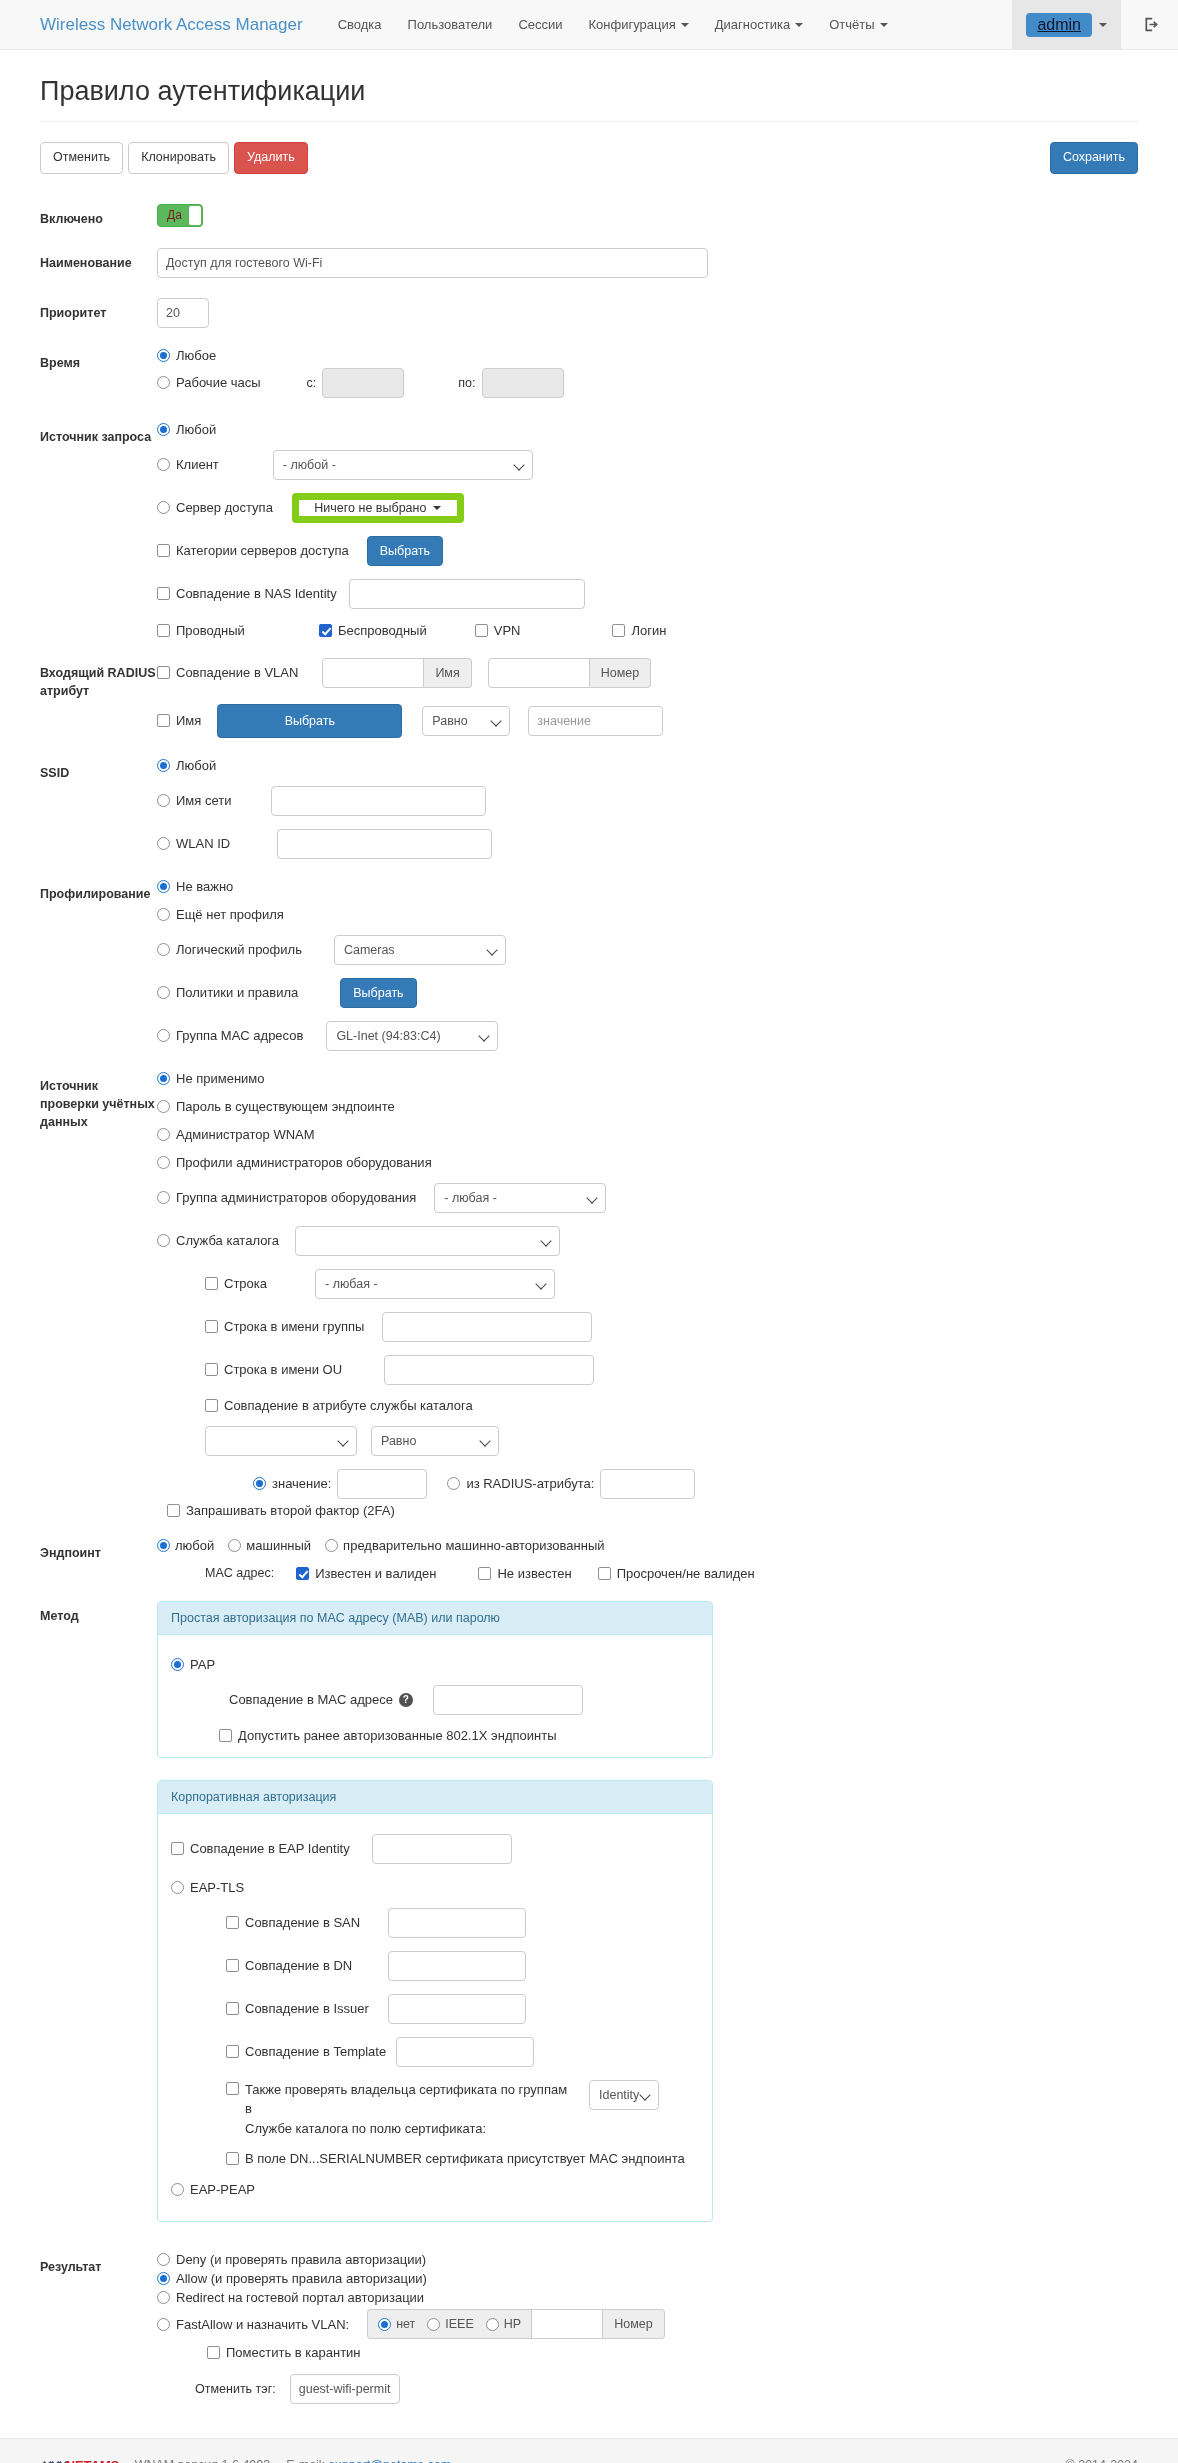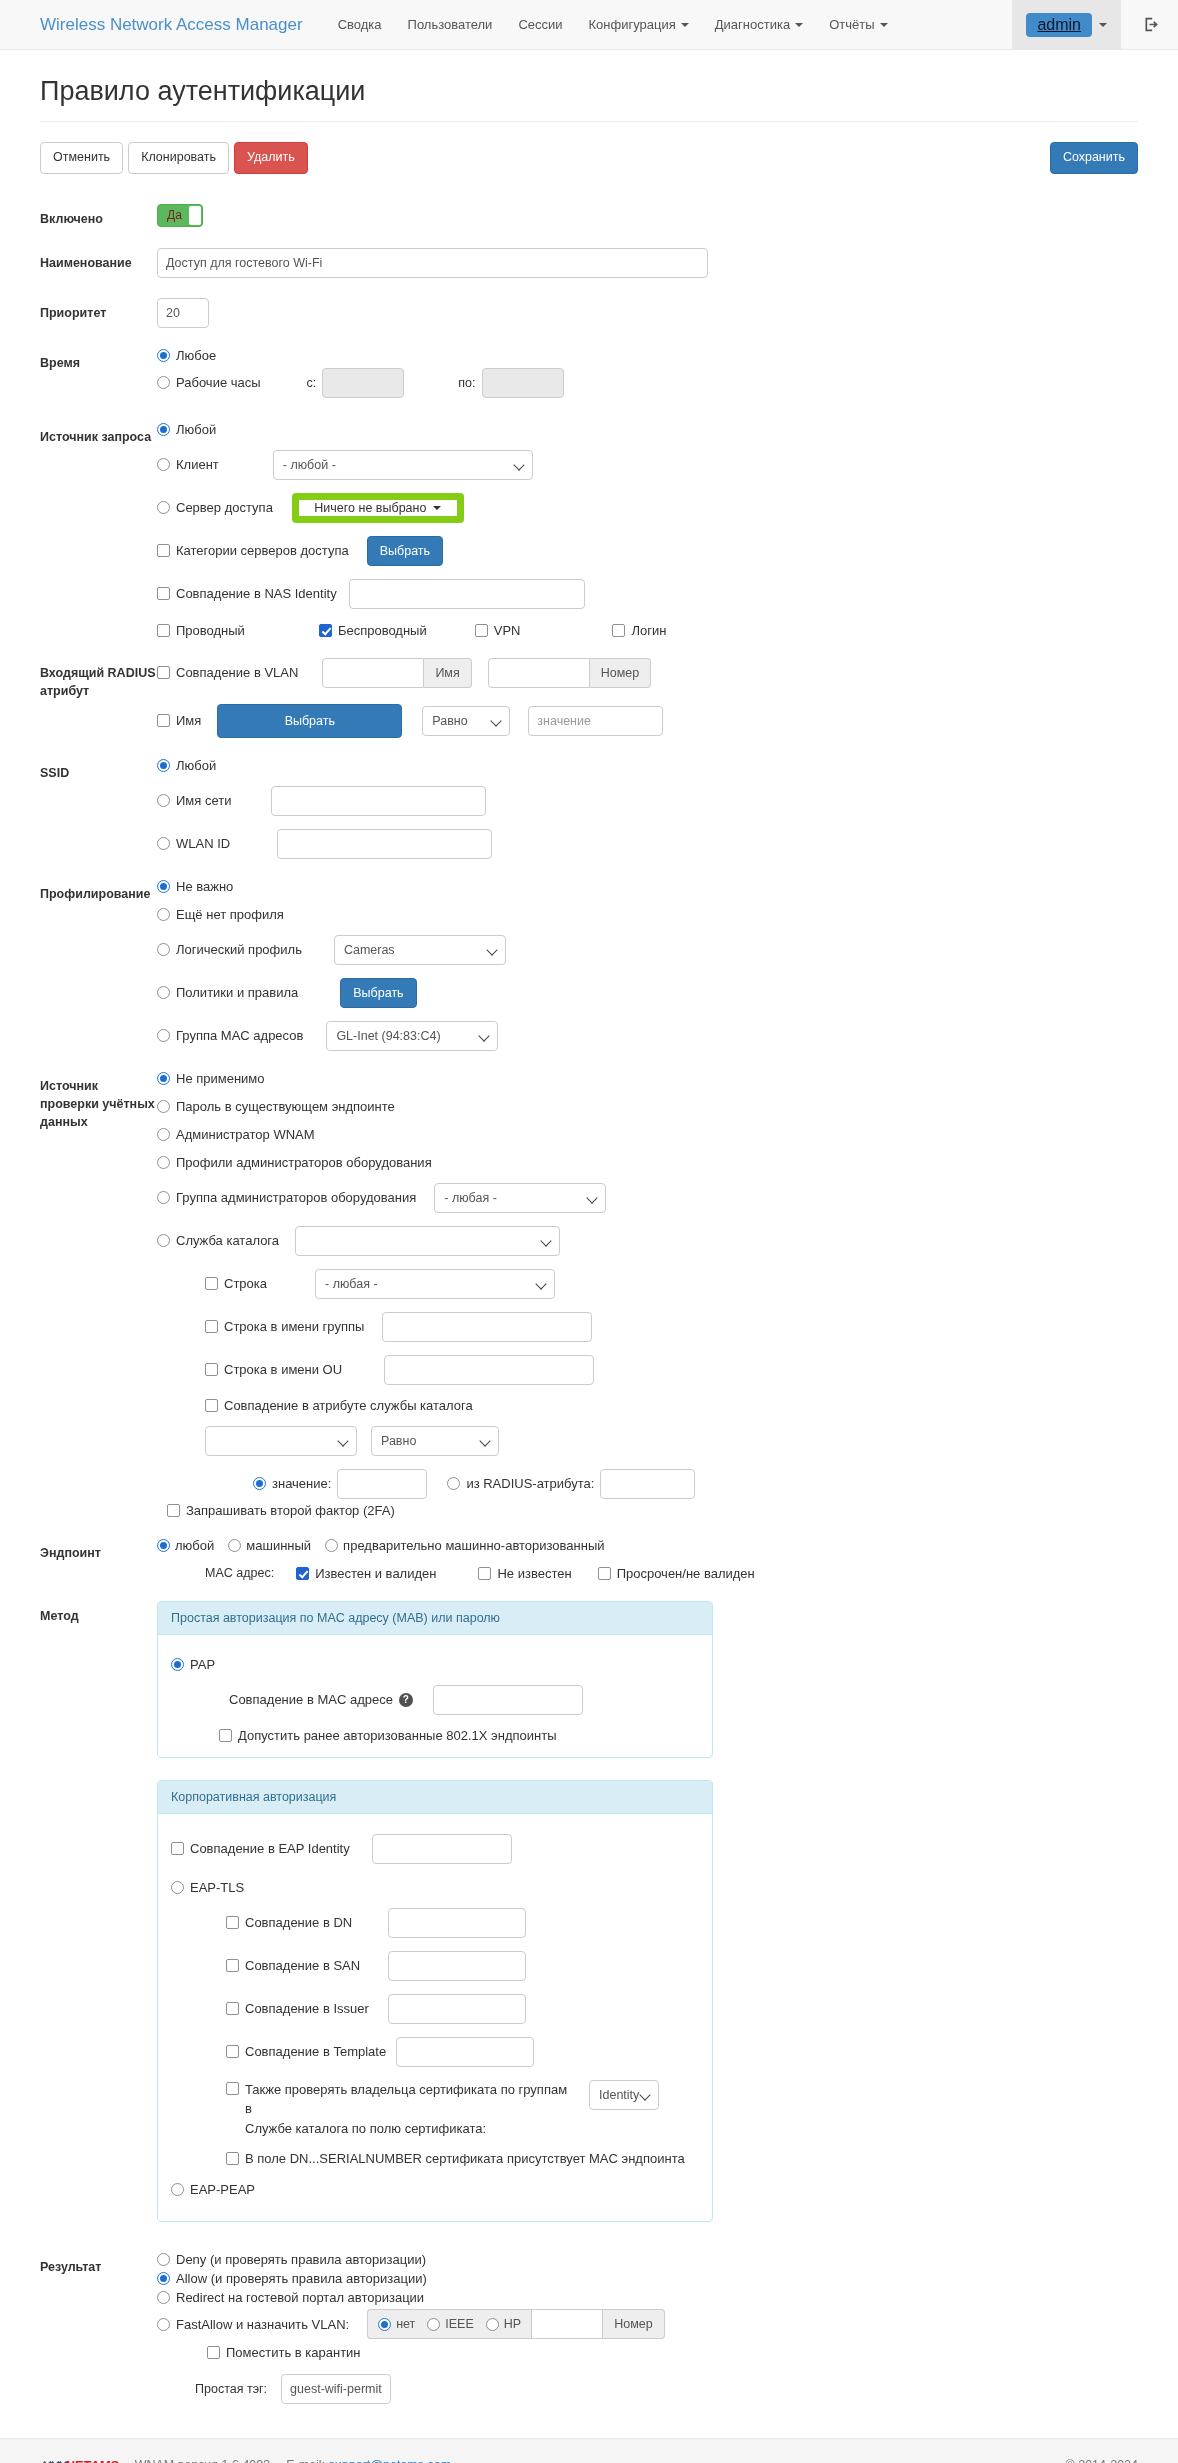--- a/index.html
+++ b/index.html
@@ -449,27 +449,27 @@
             <span>Совпадение в EAP Identity</span>
             <input class="input" style="width: 140px; margin-left: 16px;">
           </div>
           <div class="opt tall" style="margin-top:16px">
             <span class="rb"></span>
             <span>EAP-TLS</span>
           </div>
           <div class="indent2">
             <div class="opt tall">
               <span class="cb"></span>
-              <span>Совпадение в DN</span>
-              <input class="input" style="width: 138px; margin-left: 30px;">
+              <span>Совпадение в SAN</span>
+              <input class="input" style="width: 138px; margin-left: 22px;">
             </div>
             <div class="opt tall">
               <span class="cb"></span>
-              <span>Совпадение в SAN</span>
-              <input class="input" style="width: 138px; margin-left: 22px;">
+              <span>Совпадение в DN</span>
+              <input class="input" style="width: 138px; margin-left: 30px;">
             </div>
             <div class="opt tall">
               <span class="cb"></span>
               <span>Совпадение в Issuer</span>
               <input class="input" style="width: 138px; margin-left: 13px;">
             </div>
             <div class="opt tall">
               <span class="cb"></span>
               <span>Совпадение в Template</span>
               <input class="input" style="width: 138px; margin-left: 4px;">
@@ -534,21 +534,21 @@
           </span>
           <input class="input mid" style="width: 72px;">
           <span class="addon">Номер</span>
         </span>
       </div>
       <div class="opt" style="margin-left:50px; margin-bottom:14px">
         <span class="cb"></span>
         <span>Поместить в карантин</span>
       </div>
       <div class="opt" style="margin-left:38px">
-        <span class="mini-label">Простая тэг:</span>
+        <span class="mini-label">Отменить тэг:</span>
         <input class="input" style="width: 110px; margin-left: 8px;" value="guest-wifi-permit">
       </div>
     </div>
   </div>
 
 </div>
 
 <div class="footer">
   <span class="logo">
     <span class="logo-x">✕✕✕</span>

